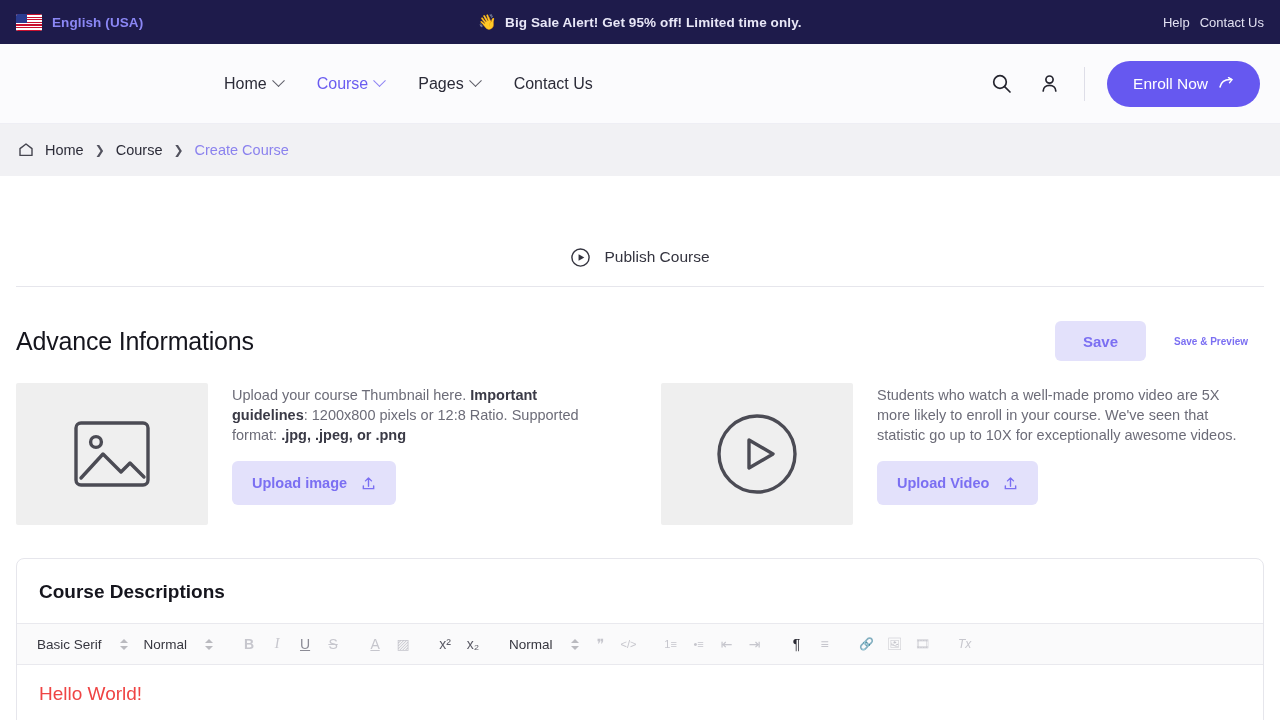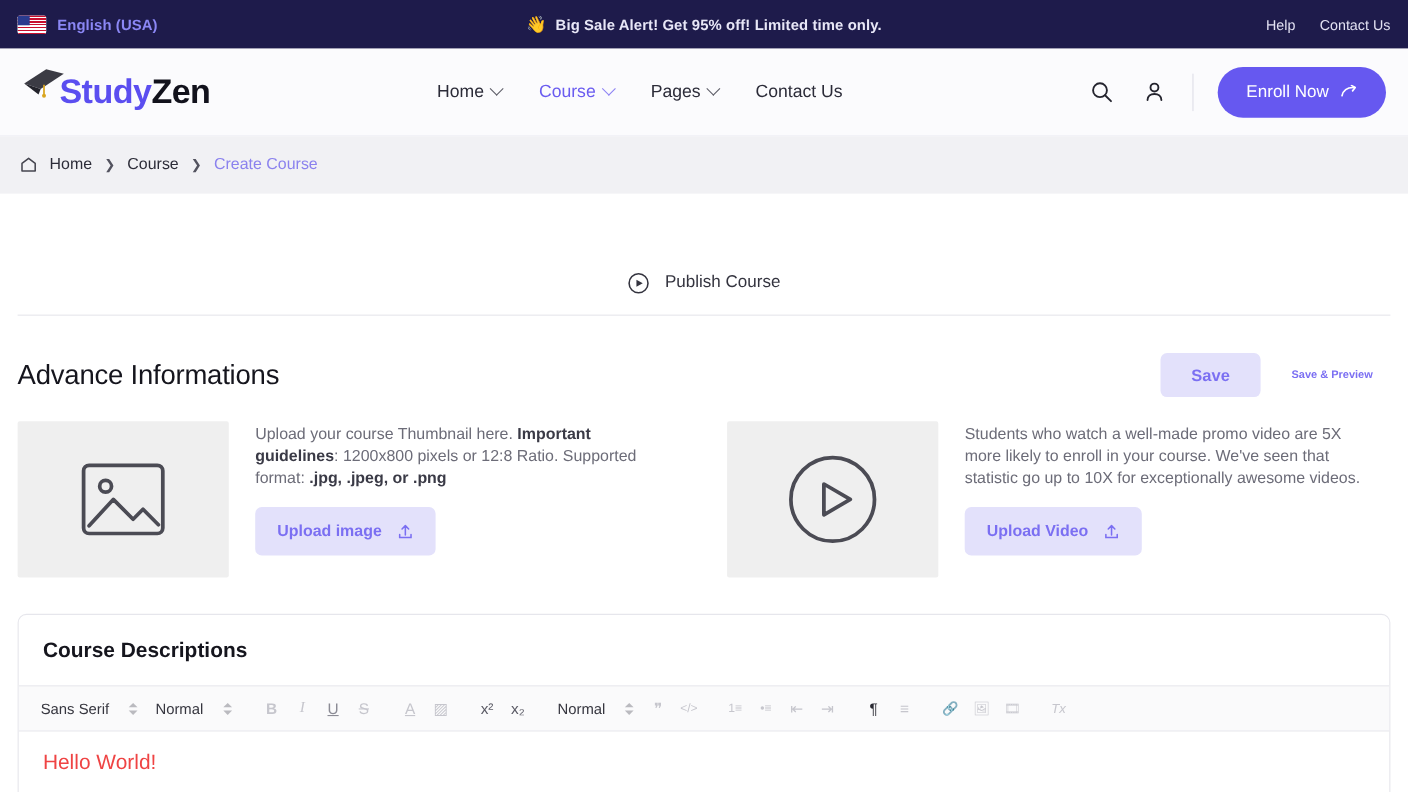--- a/index.html
+++ b/index.html
@@ -36,21 +36,21 @@
   .lang-label { color: #8b87f5; font-size: 13.5px; font-weight: 600; letter-spacing: .1px; }
 
   .announce-center {
     position: absolute; left: 0; right: 0;
     display: flex; align-items: center; justify-content: center;
     gap: 8px; pointer-events: none;
   }
   .announce-center .wave { font-size: 15px; pointer-events: auto; }
   .announce-text { color: #e8e7f7; font-size: 13.5px; font-weight: 600; pointer-events: auto; letter-spacing:.1px;}
 
-  .announce-right { margin-left: auto; display: flex; gap: 22px; z-index: 2;}
+  .announce-right { margin-left: auto; display: flex; gap: 10px; z-index: 2;}
   .announce-right a { color: #e2e1f2; font-size: 13px; text-decoration: none; }
 
   
   .header {
     height: 80px;
     background: #fbfbfd;
     display: flex; align-items: center;
     padding: 0 20px 0 18px;
     border-bottom: 1px solid #eeeef4;
   }
@@ -177,31 +177,20 @@
     <span class="announce-text">Big Sale Alert! Get 95% off! Limited time only.</span>
   </div>
 
   <div class="announce-right">
     <a href="#">Help</a>
     <a href="#">Contact Us</a>
   </div>
 </div>
 
 <div class="header">
-  <div class="logo">
-    <svg class="cap-icon" viewBox="0 0 42 34">
-      <path d="M4 16 L24 3 L40 7 L19 21 Z" fill="#3b3b44"></path>
-      <path d="M4 16 L19 21 L17 26 Z" fill="#23232b"></path>
-      <path d="M22 17 L22 26" stroke="#d9a520" stroke-width="1.6"></path>
-      <circle cx="22" cy="27" r="1.8" fill="#d9a520"></circle>
-    </svg>
-    <span class="logo-text">
-      <span class="a">Study</span><span class="b">Zen</span>
-    </span>
-  </div>
 
   <nav class="nav">
     <div class="nav-item">
       <span>Home</span>
       <span class="chev"></span>
     </div>
     <div class="nav-item active">
       <span>Course</span>
       <span class="chev"></span>
     </div>
@@ -310,21 +299,21 @@
         </button>
       </div>
     </div>
   </div>
 
   <div class="desc-card">
     <div class="desc-title">Course Descriptions</div>
 
     <div class="toolbar">
       <div class="tb-select">
-        <span>Sans Serif</span>
+        <span>Basic Serif</span>
         <span class="tb-stepper">
             <i class="up"></i>
             <i class="dn"></i>
           </span>
       </div>
       <div class="tb-select">
         <span>Normal</span>
         <span class="tb-stepper">
             <i class="up"></i>
             <i class="dn"></i>

